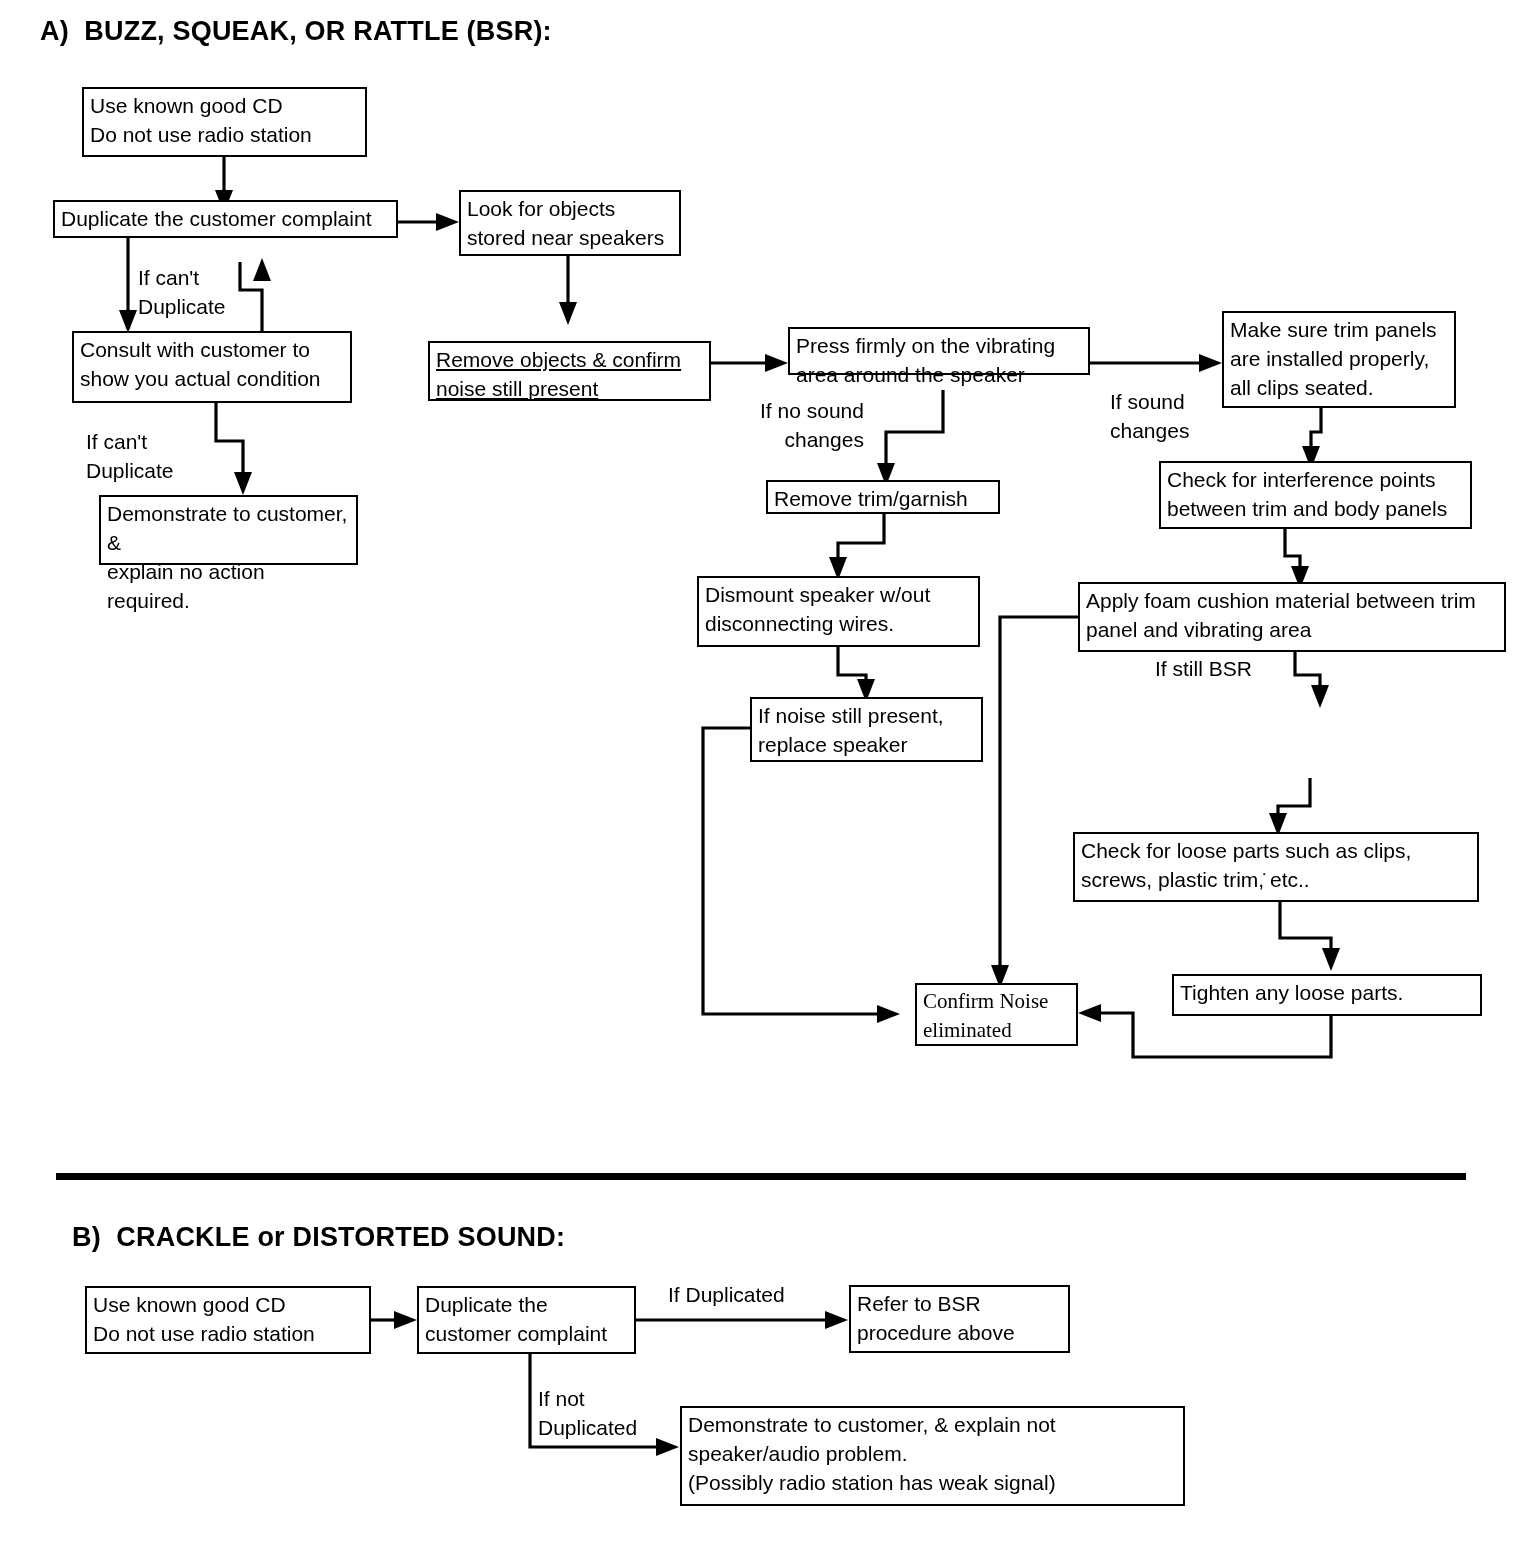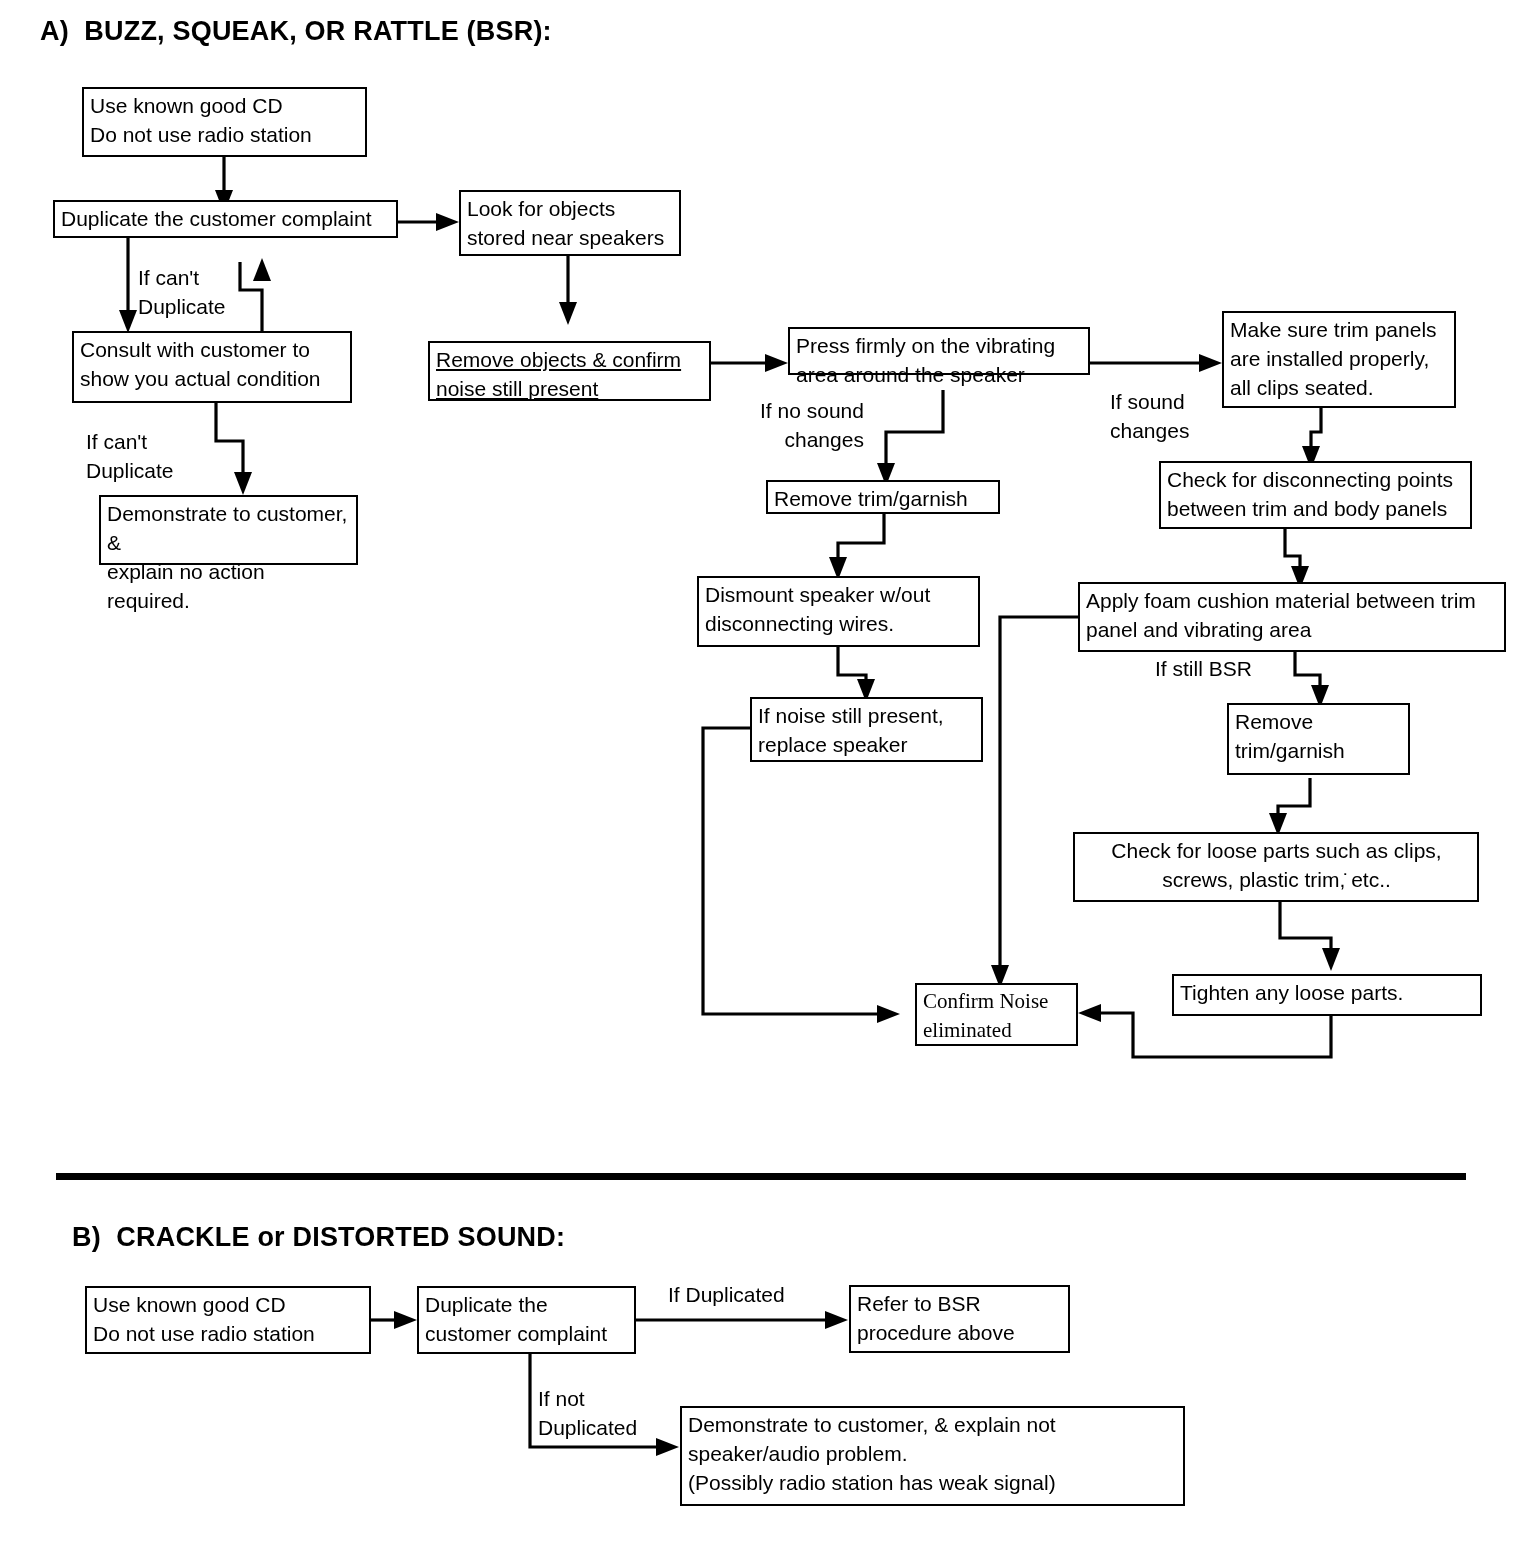--- a/index.html
+++ b/index.html
@@ -149,38 +149,36 @@
 
   <div class="edge-label" style="left:1110px;top:348px;margin-top:39px;">If sound
 changes</div>
 
   <div class="node" style="left:1222px;top:311px;width:234px;height:97px;">Make sure trim panels
 are installed properly,
 all clips seated.</div>
 
   <div class="node" style="left:766px;top:480px;width:234px;height:34px;">Remove trim/garnish</div>
 
-  <div class="node" style="left:1159px;top:461px;width:313px;height:68px;">Check for disconnecting points
+  <div class="node" style="left:1159px;top:461px;width:313px;height:68px;">Check for interference points
 between trim and body panels</div>
 
   <div class="node" style="left:697px;top:576px;width:283px;height:71px;">Dismount speaker w/out
 disconnecting wires.</div>
 
   <div class="node" style="left:1078px;top:582px;width:428px;height:70px;">Apply foam cushion material between trim
 panel and vibrating area</div>
 
   <div class="edge-label" style="left:1155px;top:654px;">If still BSR</div>
 
   <div class="node" style="left:750px;top:697px;width:233px;height:65px;">If noise still present,
 replace speaker</div>
 
-  <div class="node" style="left:1227px;top:703px;width:183px;height:72px;">Remove
-trim/garnish</div>
-
-  <div class="node" style="left:1073px;top:832px;width:406px;height:70px;text-align:center;">Check for loose parts such as clips,
+
+  <div class="node" style="left:1073px;top:832px;width:406px;height:70px;">Check for loose parts such as clips,
 screws, plastic trim,̇ etc..</div>
 
   <div class="node" style="left:915px;top:983px;width:163px;height:63px;font-family:Liberation Serif, serif;">Confirm Noise
 eliminated</div>
 
   <div class="node" style="left:1172px;top:974px;width:310px;height:42px;">Tighten any loose parts.</div>
 
   <div class="rule" style="left:56px;top:1173px;width:1410px;height:7px;"></div>
 
   <div class="section-title" style="left:72px;top:1222px;">B)  CRACKLE or DISTORTED SOUND:</div>

